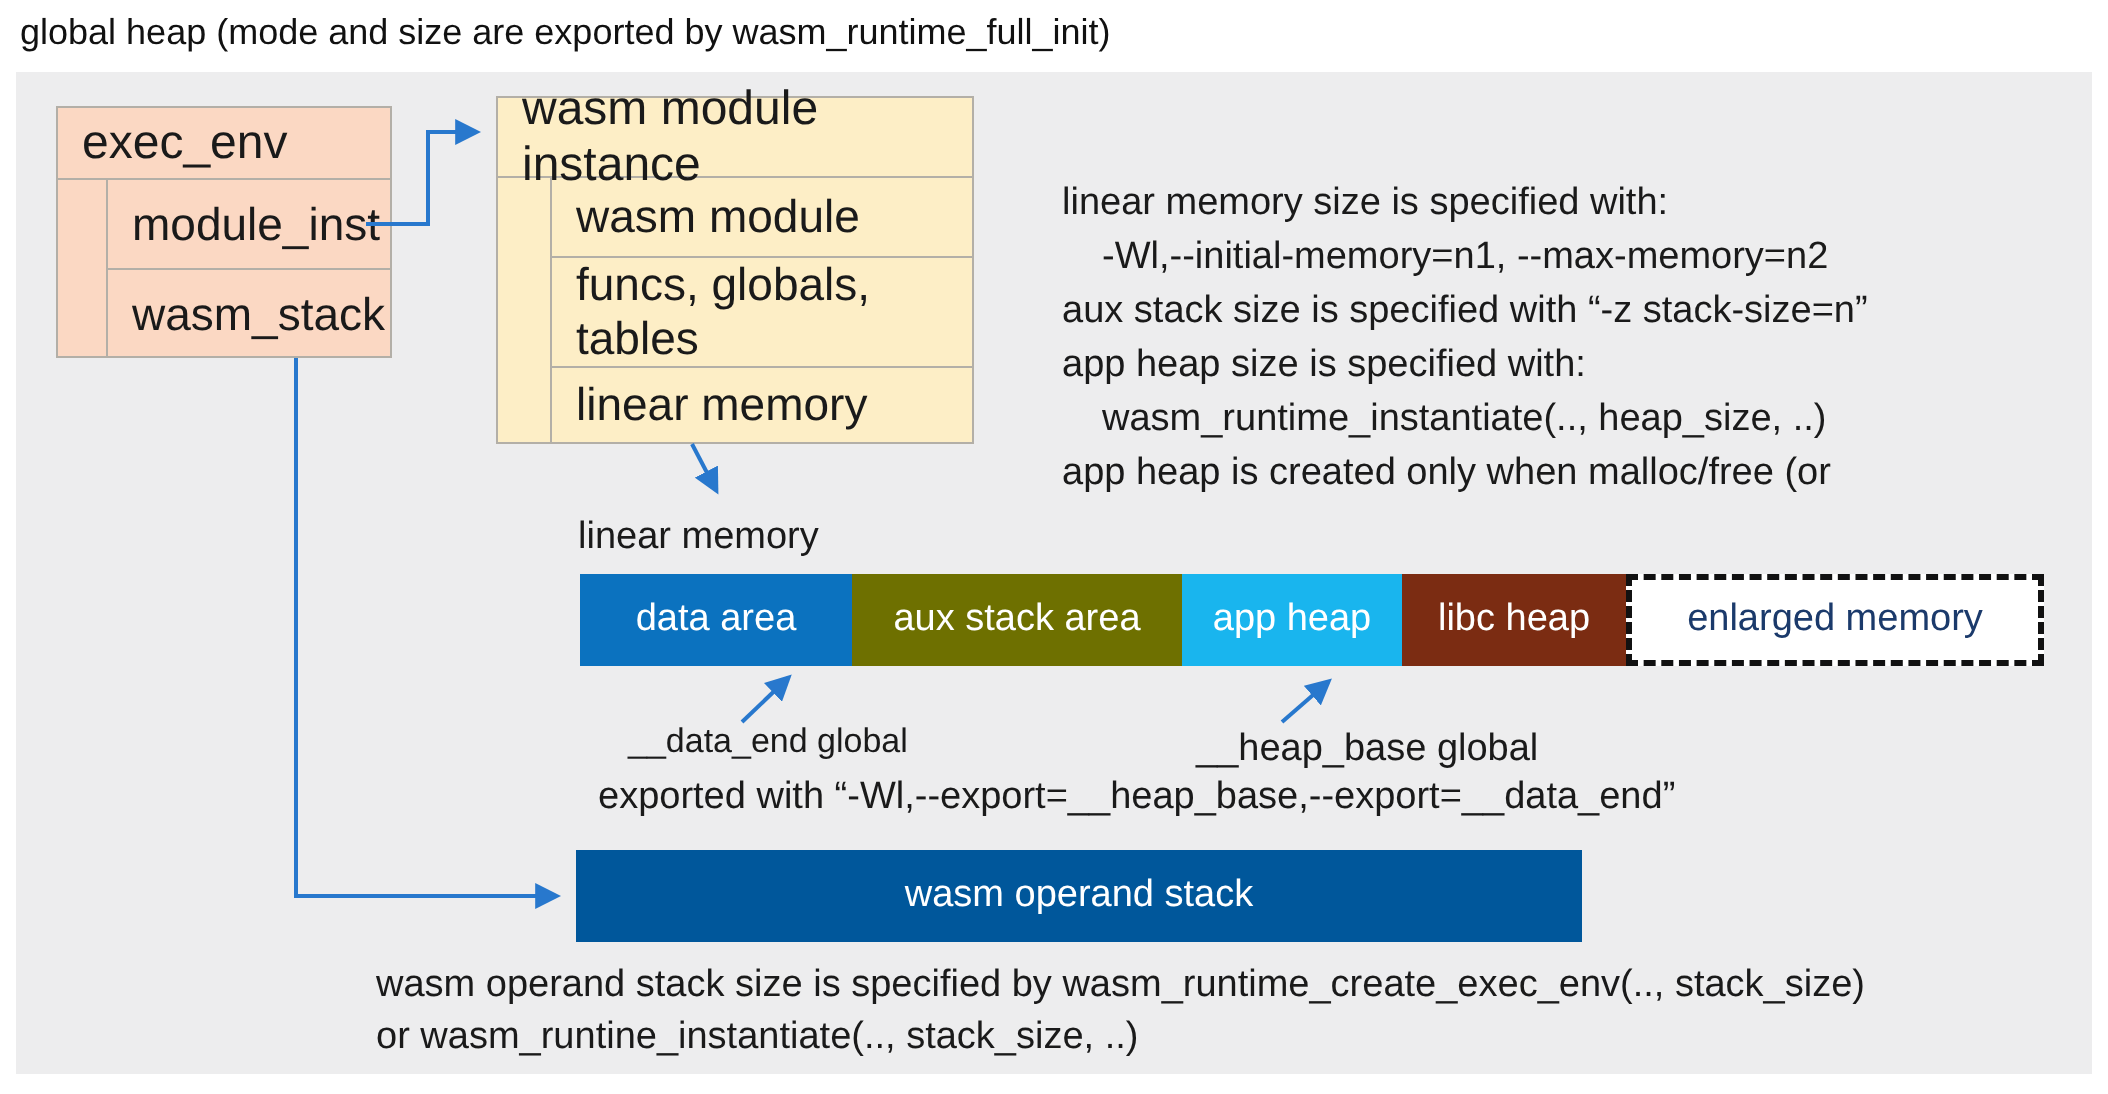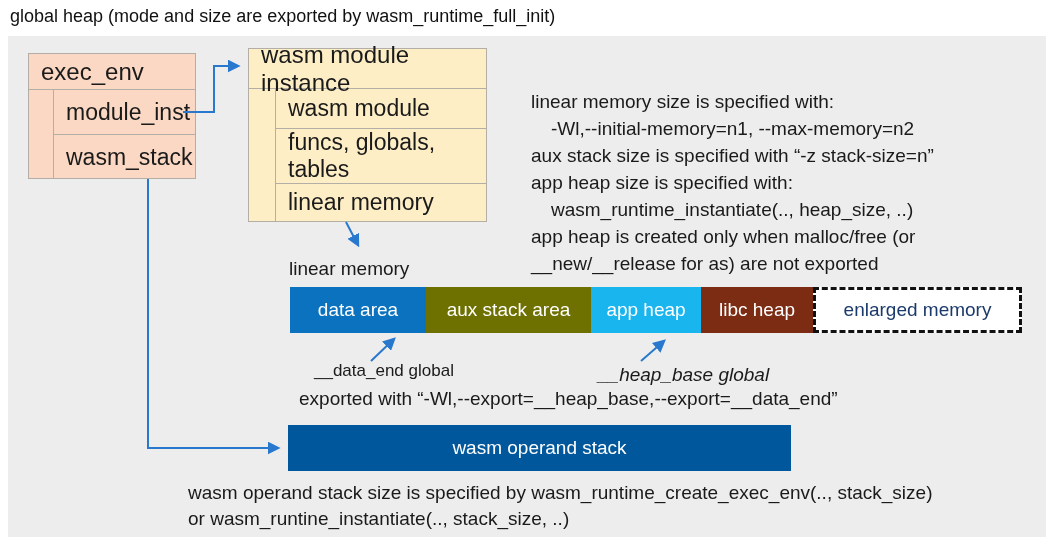--- a/index.html
+++ b/index.html
@@ -43,21 +43,21 @@
   .mem-seg{display:flex;align-items:center;justify-content:center;
     color:#fff;font-size:19px;box-sizing:border-box;white-space:nowrap;}
   .seg-0{width:136px;}
   .seg-1{width:165px;}
   .seg-2{width:110px;}
   .seg-3{width:112px;}
   .seg-4{width:209px;border:3px dashed #111;color:#1b3a6b;}
 
   
   #data-end-label{left:314px;top:361px;font-size:17px;}
-  #heap-base-label{left:598px;top:364px;font-size:19px;font-style:italic;}
+  #heap-base-label{left:598px;top:364px;font-size:19px;}
   #exported-label{left:299px;top:388px;font-size:19px;white-space:nowrap;}
 
   
   #operand-stack{left:288px;top:425px;width:503px;height:46px;
     display:flex;align-items:center;justify-content:center;color:#fff;font-size:19px;}
 
   
   #bottom-notes{left:188px;top:480px;}
   #bottom-notes .note-line{line-height:26px;}
 
@@ -95,21 +95,20 @@
     </div>
   </div>
 
   <div class="abs" id="right-notes">
     <div class="note-line">linear memory size is specified with:</div>
     <div class="note-line indent">-Wl,--initial-memory=n1, --max-memory=n2</div>
     <div class="note-line">aux stack size is specified with “-z stack-size=n”</div>
     <div class="note-line">app heap size is specified with:</div>
     <div class="note-line indent">wasm_runtime_instantiate(.., heap_size, ..)</div>
     <div class="note-line">app heap is created only when malloc/free (or</div>
-    <div class="note-line">__new/__release for as) are not exported</div>
   </div>
 
   <div class="abs" id="linear-memory-label">linear memory</div>
   <div class="abs" id="memory-bar">
     <div class="mem-seg seg-0" style="background-color: rgb(11, 114, 191);">data area</div>
     <div class="mem-seg seg-1" style="background-color: rgb(110, 112, 0);">aux stack area</div>
     <div class="mem-seg seg-2" style="background-color: rgb(25, 181, 238);">app heap</div>
     <div class="mem-seg seg-3" style="background-color: rgb(123, 44, 18);">libc heap</div>
     <div class="mem-seg seg-4" style="background-color: rgb(255, 255, 255);">enlarged memory</div>
   </div>

